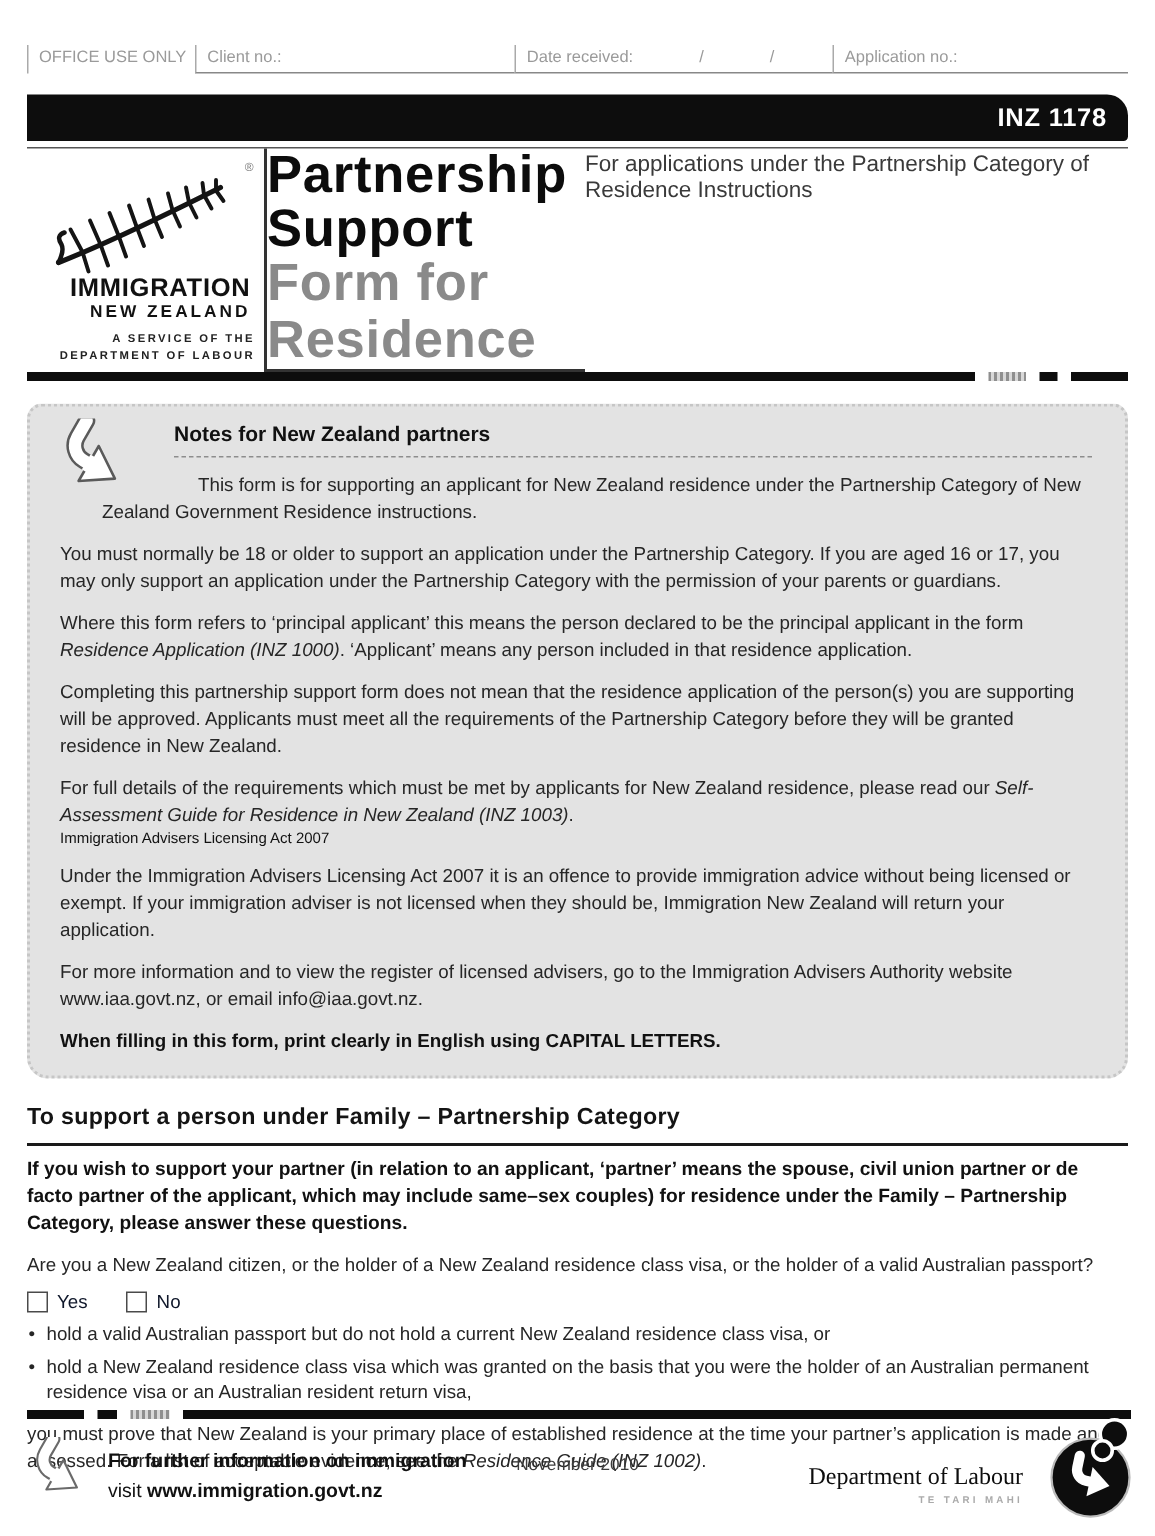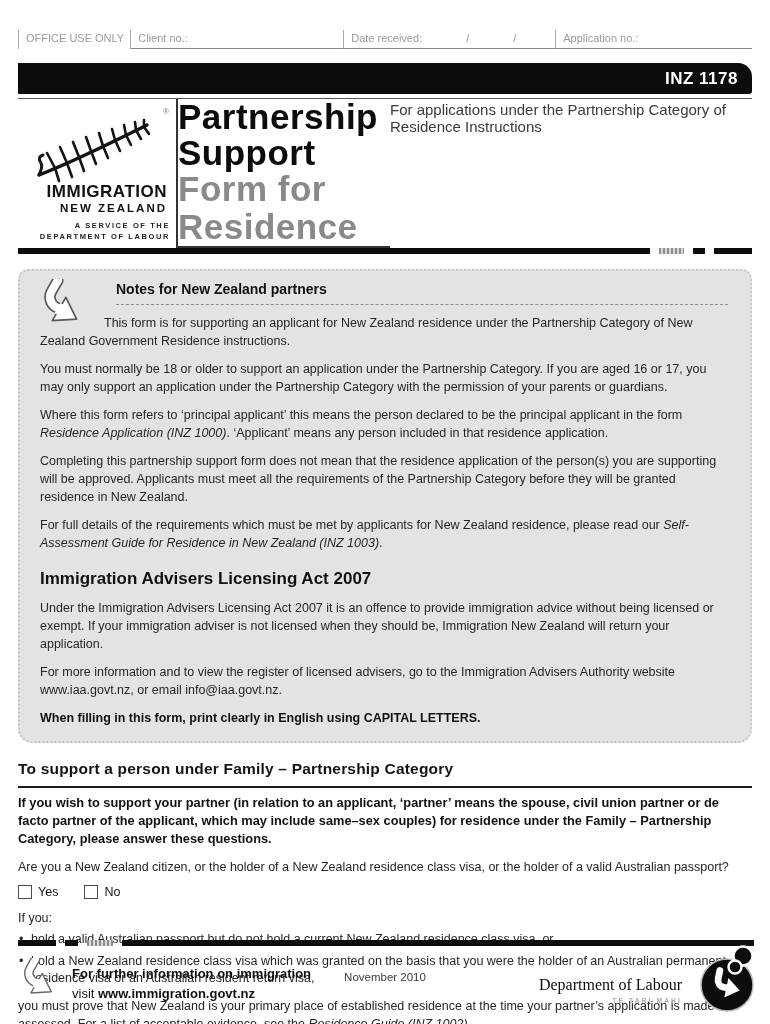--- a/index.html
+++ b/index.html
@@ -46,22 +46,22 @@
   .deco .sq { width:12px; background:#0d0d0d; }
   .deco .bar { width:38px; background:#0d0d0d; }
 
   
   .notes { position:relative; margin:15px 18px 0 18px; background:#e3e3e3; border:2px dotted #c6c6c6;
            border-radius:10px 10px 14px 14px; padding:10px 22px 14px 20px; min-height:382px; }
   .notes-arrow { position:absolute; left:16px; top:8px; }
   .notes-head { margin-left:76px; font-size:14px; font-weight:bold; color:#111;
                 border-bottom:1px dashed #8d8d8d; padding-bottom:7px; }
   .notes p { font-size:12.5px; line-height:1.44; color:#262626; margin-top:10px; }
-  .notes p.first { text-indent:64px; margin-top:9px; }
-  .notes .subhead { font-size:17px; font-weight:bold; color:#111; margin-top:17px; }
+  .notes p.first { text-indent:64px; margin-top:9px;margin-left:28px; }
+  .notes .subhead { font-size:10px; font-weight:normal; color:#111; margin-top:2px; }
   .notes p.boldline { font-weight:bold; color:#111; }
   .em { font-style:italic; }
   .b { font-weight:bold; }
 
   
   .section-head { margin:17px 18px 0 18px; font-size:15.5px; font-weight:bold; color:#141414;
                   letter-spacing:.2px; border-bottom:2px solid #1a1a1a; padding-bottom:8px; }
   .sec { margin:0 18px; }
   .sec .intro { margin-top:6px; font-size:12.8px; font-weight:bold; line-height:1.42; color:#111; }
   .sec .question { margin-top:12px; font-size:12.5px; color:#262626; }
@@ -200,21 +200,20 @@
     <div class="cb-row">
       <span class="cb-item">
         <span class="cb"></span>
         <span class="cb-label">Yes</span>
       </span>
       <span class="cb-item">
         <span class="cb"></span>
         <span class="cb-label">No</span>
       </span>
     </div>
-    <p class="ifyou">If you:</p>
     <ul>
       <li>hold a valid Australian passport but do not hold a current New Zealand residence class visa, or</li>
       <li>hold a New Zealand residence class visa which was granted on the basis that you were the holder of an Australian permanent residence visa or an Australian resident return visa,</li>
     </ul>
     <p class="closing"><span>you must prove that New Zealand is your primary place of established residence at the time your partner’s application is made and assessed. For a list of acceptable evidence, see the </span><span class="em">Residence Guide (INZ 1002)</span><span>.</span></p>
   </div>
 
   <div class="footer-deco">
     <div class="s1"></div>
       <div class="s2"></div>

